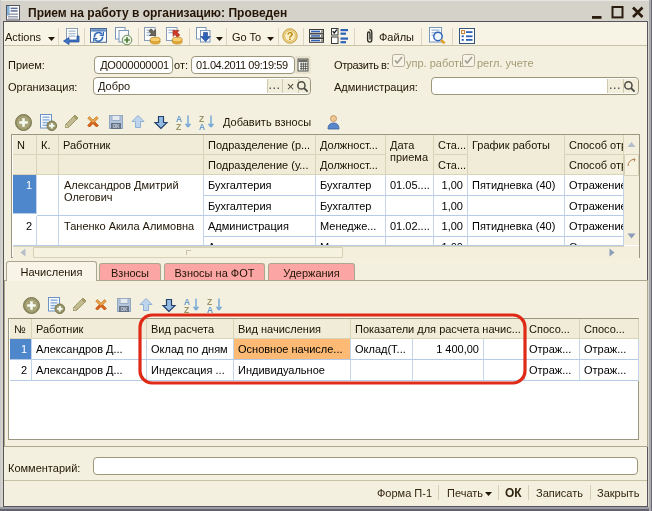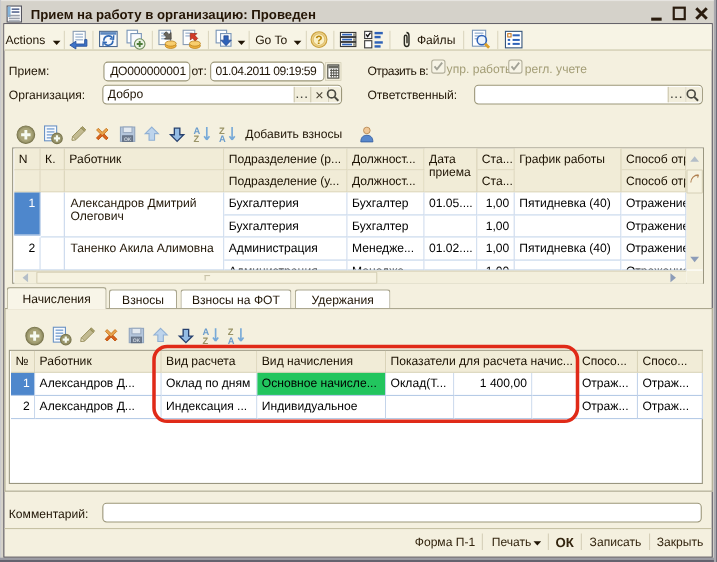--- a/index.html
+++ b/index.html
@@ -8,21 +8,21 @@
 .lbl{position:absolute;white-space:nowrap;color:#201505;}
 .glbl{position:absolute;white-space:nowrap;color:#A39D76;}
 .inp{position:absolute;background:#fff;border:1px solid #9C977A;border-radius:4px;}
 .tx{position:absolute;top:2px;white-space:nowrap;}
 .ibtn{position:absolute;top:1px;bottom:1px;background:#F2EEDC;color:#4A4A42;text-align:center;border-left:1px solid #CDC8AE;}
 .sep{position:absolute;width:1px;height:17px;background:#DBD6BF;}
 .gh{position:absolute;background:#F1ECD7;border-right:1px solid #D9D3B8;border-bottom:1px solid #D9D3B8;overflow:hidden;}
 .gh .t{position:absolute;left:4px;top:4px;white-space:nowrap;color:#1A1000;}
 .gc{position:absolute;background:#fff;border-right:1px solid #C4D4EA;border-bottom:1px solid #B6CBE6;overflow:hidden;}
 .gc .t{position:absolute;left:5px;top:4px;white-space:nowrap;}
-.tab{position:absolute;background:#ffffff;border:1px solid #ABA78F;border-bottom:none;border-radius:3px 3px 0 0;color:#201505;}
+.tab{position:absolute;background:#fca5a5;border:1px solid #ABA78F;border-bottom:none;border-radius:3px 3px 0 0;color:#201505;}
 .tab .t{position:absolute;left:0;right:0;top:3px;text-align:center;}
 .fb{position:absolute;white-space:nowrap;color:#33250F;}
 .bsep{position:absolute;width:1px;height:15px;background:#D5CFB8;}
 </style></head><body>
 <div class="a" style="left:0;top:0;width:652px;height:511px;background:#D5D2CA"></div>
 <div class="a" style="left:0;top:0;width:652px;height:1px;background:#E6E4E0"></div>
 <div class="a" style="left:0;top:0;width:1px;height:511px;background:#CACACC"></div>
 <div class="a" style="left:0;top:507px;width:652px;height:2px;background:#9C9CA4"></div>
 <div class="a" style="left:0;top:509px;width:652px;height:2px;background:#64626E"></div>
 <div class="a" style="left:649px;top:0;width:3px;height:511px;background:#A8A8AE"></div>
@@ -183,21 +183,21 @@
 <svg class="a" style="left:392px;top:54px" width="13" height="13" viewBox="0 0 13 13">
     <rect x="0.5" y="0.5" width="12" height="12" rx="2" fill="#F7F4E6" stroke="#B2AE9A"></rect>
     <path d="M3 6.4 L5.2 9 L10 3" stroke="#A2A296" stroke-width="1.7" fill="none"></path>
   </svg>
 <div class="glbl" style="left:406px;top:57px">упр. работы</div>
 <svg class="a" style="left:462px;top:54px" width="13" height="13" viewBox="0 0 13 13">
     <rect x="0.5" y="0.5" width="12" height="12" rx="2" fill="#F7F4E6" stroke="#B2AE9A"></rect>
     <path d="M3 6.4 L5.2 9 L10 3" stroke="#A2A296" stroke-width="1.7" fill="none"></path>
   </svg>
 <div class="glbl" style="left:477px;top:57px">регл. учете</div>
-<div class="lbl" style="left:334px;top:81px">Ответственный:</div>
+<div class="lbl" style="left:334px;top:81px">Администрация:</div>
 <div class="inp" style="left:431px;top:77px;width:208px;height:18px">
 <div class="ibtn" style="right:15px;width:16px;font-weight:bold;letter-spacing:1.5px;padding-top:4px;font-size:9px;line-height:6px">...</div>
 <div class="ibtn" style="right:0;width:15px;border-radius:0 3px 3px 0"></div>
 <svg class="a" style="right:2px;top:2px" width="13" height="13" viewBox="0 0 13 13">
       <circle cx="5.4" cy="5.4" r="3.6" fill="none" stroke="#4A4A42" stroke-width="1.5"></circle>
       <path d="M8.1 8.1 L11.6 11.6" stroke="#4A4A42" stroke-width="1.8"></path>
     </svg>
   </div>
 <svg class="a" style="left:15px;top:114px" width="17" height="17" viewBox="0 0 17 17">
 <circle cx="8.5" cy="8.5" r="8" fill="#98946A" stroke="#7A764E"></circle>
@@ -482,21 +482,21 @@
   </div>
 <div class="gc" style="left:10px;top:339px;width:22px;height:21px;background:#4E87CC">
     <div class="t" style="left:0;right:4px;text-align:right;color:#fff;">1</div>
   </div>
 <div class="gc" style="left:32px;top:339px;width:115px;height:21px;background:#fff">
     <div class="t" style="left:4px;color:#000;">Александров Д...</div>
   </div>
 <div class="gc" style="left:147px;top:339px;width:87px;height:21px;background:#fff">
     <div class="t" style="left:4px;color:#000;">Оклад по дням</div>
   </div>
-<div class="gc" style="left:234px;top:339px;width:117px;height:21px;background:#22c55e">
+<div class="gc" style="left:234px;top:339px;width:117px;height:21px;background:#fdba74">
     <div class="t" style="left:4px;color:#000;">Основное начисле...</div>
   </div>
 <div class="gc" style="left:351px;top:339px;width:62px;height:21px;background:#fff">
     <div class="t" style="left:4px;color:#000;">Оклад(Т...</div>
   </div>
 <div class="gc" style="left:413px;top:339px;width:71px;height:21px;background:#fff">
     <div class="t" style="left:0;right:4px;text-align:right;color:#000;">1 400,00</div>
   </div>
 <div class="gc" style="left:484px;top:339px;width:41px;height:21px;background:#fff"></div>
 <div class="gc" style="left:525px;top:339px;width:55px;height:21px;background:#fff">

